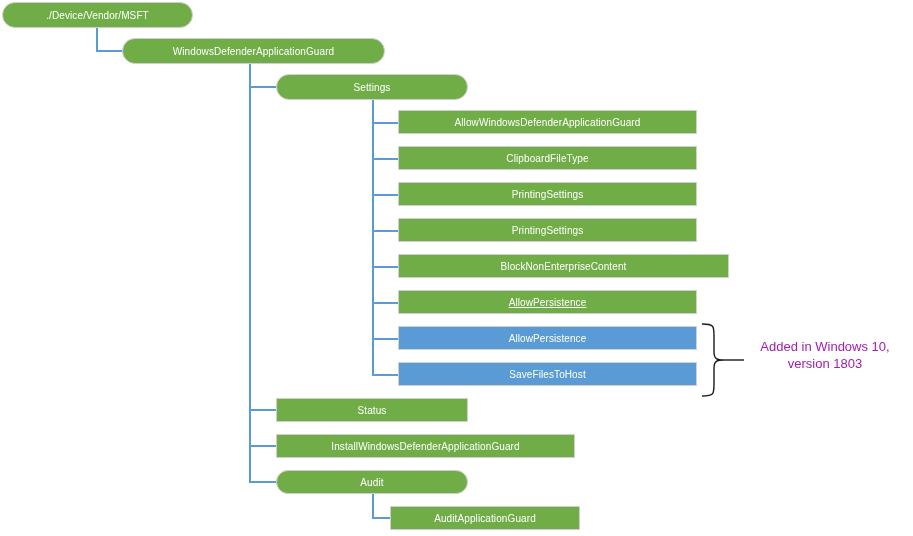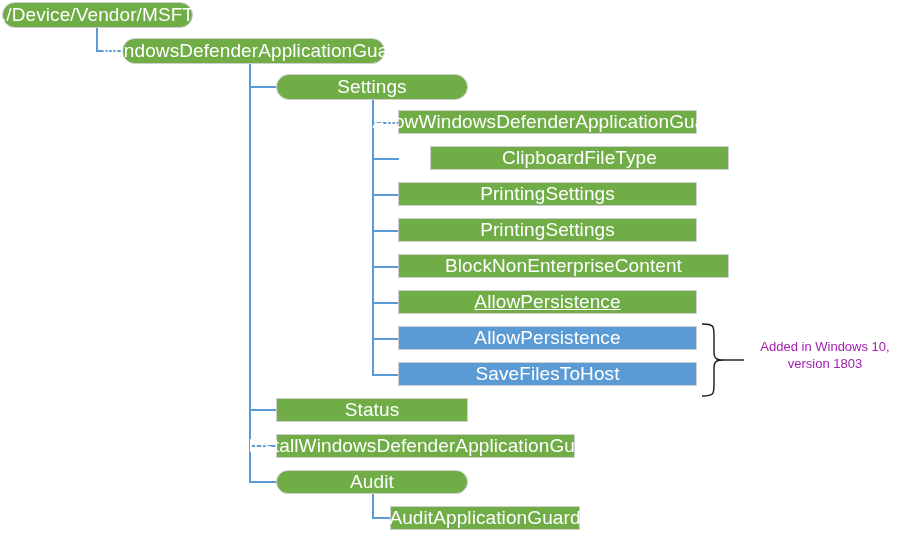--- a/index.html
+++ b/index.html
@@ -15,21 +15,21 @@
   .vline{width:2px;}
   .hline{height:2px;}
 
   .node{
     position:absolute;
     box-sizing:border-box;
     display:flex;
     align-items:center;
     justify-content:center;
     color:#ffffff;
-    font-size:19px;
+    font-size:10px;
     letter-spacing:.1px;
     white-space:nowrap;
     border:1px solid #d0d0d0;
   }
   .green{background:#70AD47;}
   .blue{background:#5B9BD5;}
   .rounded{border-radius:14px;}
   .sq{border-radius:0;align-items:center;}
 
   .annot{
@@ -77,21 +77,21 @@
     <span>WindowsDefenderApplicationGuard</span>
   </div>
 
   <div class="node green rounded" style="left:276px;top:74px;width:192px;height:26px;">
     <span>Settings</span>
   </div>
 
   <div class="node green sq" style="left:398px;top:110px;width:299px;height:24px;">
     <span>AllowWindowsDefenderApplicationGuard</span>
   </div>
-  <div class="node green sq" style="left:398px;top:146px;width:299px;height:24px;margin-left:32px;">
+  <div class="node green sq" style="left:398px;top:146px;width:299px;height:24px;">
     <span>ClipboardFileType</span>
   </div>
   <div class="node green sq" style="left:398px;top:182px;width:299px;height:24px;">
     <span>PrintingSettings</span>
   </div>
   <div class="node green sq" style="left:398px;top:218px;width:299px;height:24px;">
     <span>PrintingSettings</span>
   </div>
   <div class="node green sq" style="left:398px;top:254px;width:331px;height:24px;">
     <span>BlockNonEnterpriseContent</span>

